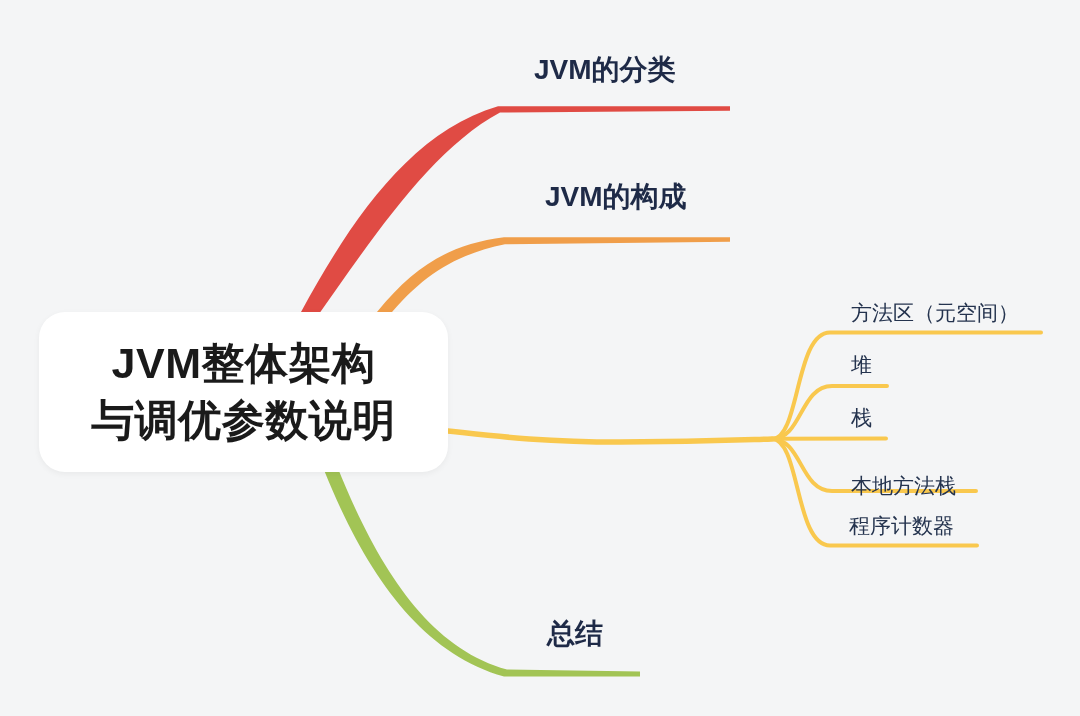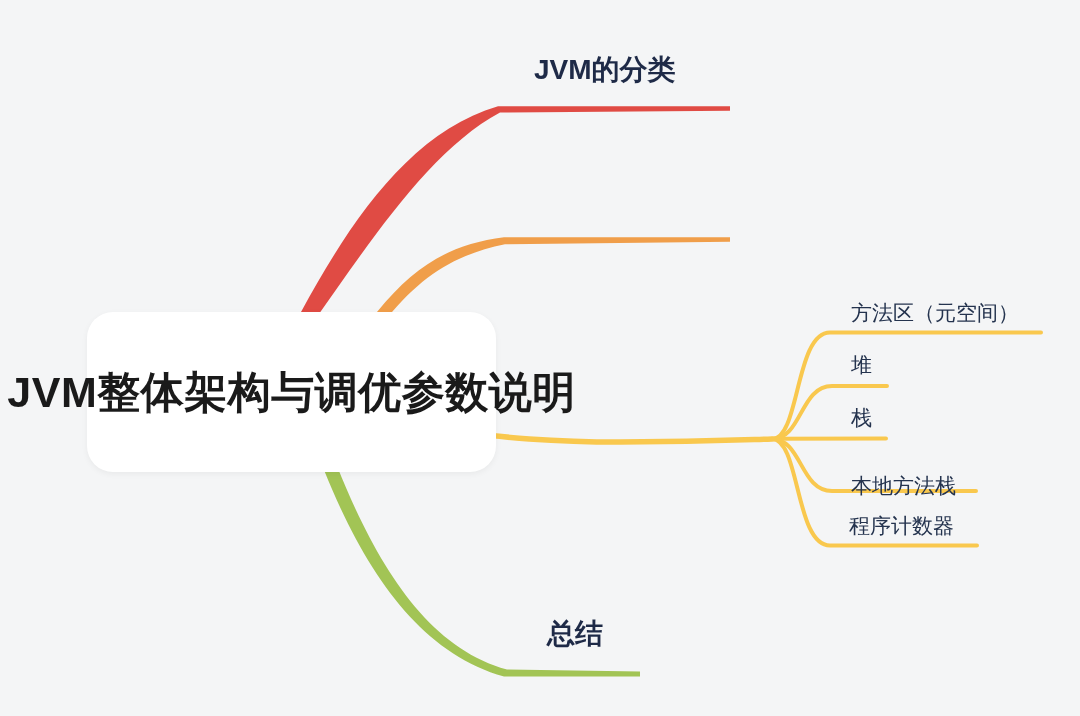--- a/index.html
+++ b/index.html
@@ -24,25 +24,24 @@
   .root-node {
     position: absolute;
     left: 39px;
     top: 312px;
     width: 409px;
     height: 160px;
     background: #ffffff;
     border-radius: 26px;
     box-shadow: 0 2px 6px rgba(0,0,0,0.05);
     display: flex;
-    flex-direction: row;
+    flex-direction: column;
     align-items: center;
     justify-content: center;
     z-index: 2;
-    margin-left: 48px;
   }
   .root-node .root-line {
     font-size: 43px;
     font-weight: bold;
     color: #1a1a1a;
     line-height: 57px;
     white-space: nowrap;
     letter-spacing: 0.5px;
   }
   .topic {
@@ -85,20 +84,21 @@
     <path fill="none" stroke-width="4" stroke-linecap="round" d="M 772,439 C 802,439 800,491 832,491 L 976,491" stroke="#f9c84e"></path>
     <path fill="none" stroke-width="4" stroke-linecap="round" d="M 772,439 C 800,439 795,545.5 830,545.5 L 977,545.5" stroke="#f9c84e"></path>
   </svg>
 
   <div class="root-node">
     <div class="root-line">JVM整体架构</div>
     <div class="root-line">与调优参数说明</div>
   </div>
 
   <div class="topic" style="left:534px; top:53px;">JVM的分类</div>
+  <div class="topic" style="left:545px; top:180px;">JVM的构成</div>
   <div class="topic" style="left:547px; top:617px;">总结</div>
 
   <div class="subtopic" style="left:851px; top:300px;">方法区（元空间）</div>
   <div class="subtopic" style="left:851px; top:352px;">堆</div>
   <div class="subtopic" style="left:851px; top:405px;">栈</div>
   <div class="subtopic" style="left:851px; top:459px;margin-top:14px;">本地方法栈</div>
   <div class="subtopic" style="left:849px; top:513px;">程序计数器</div>
 
 </div>
 

